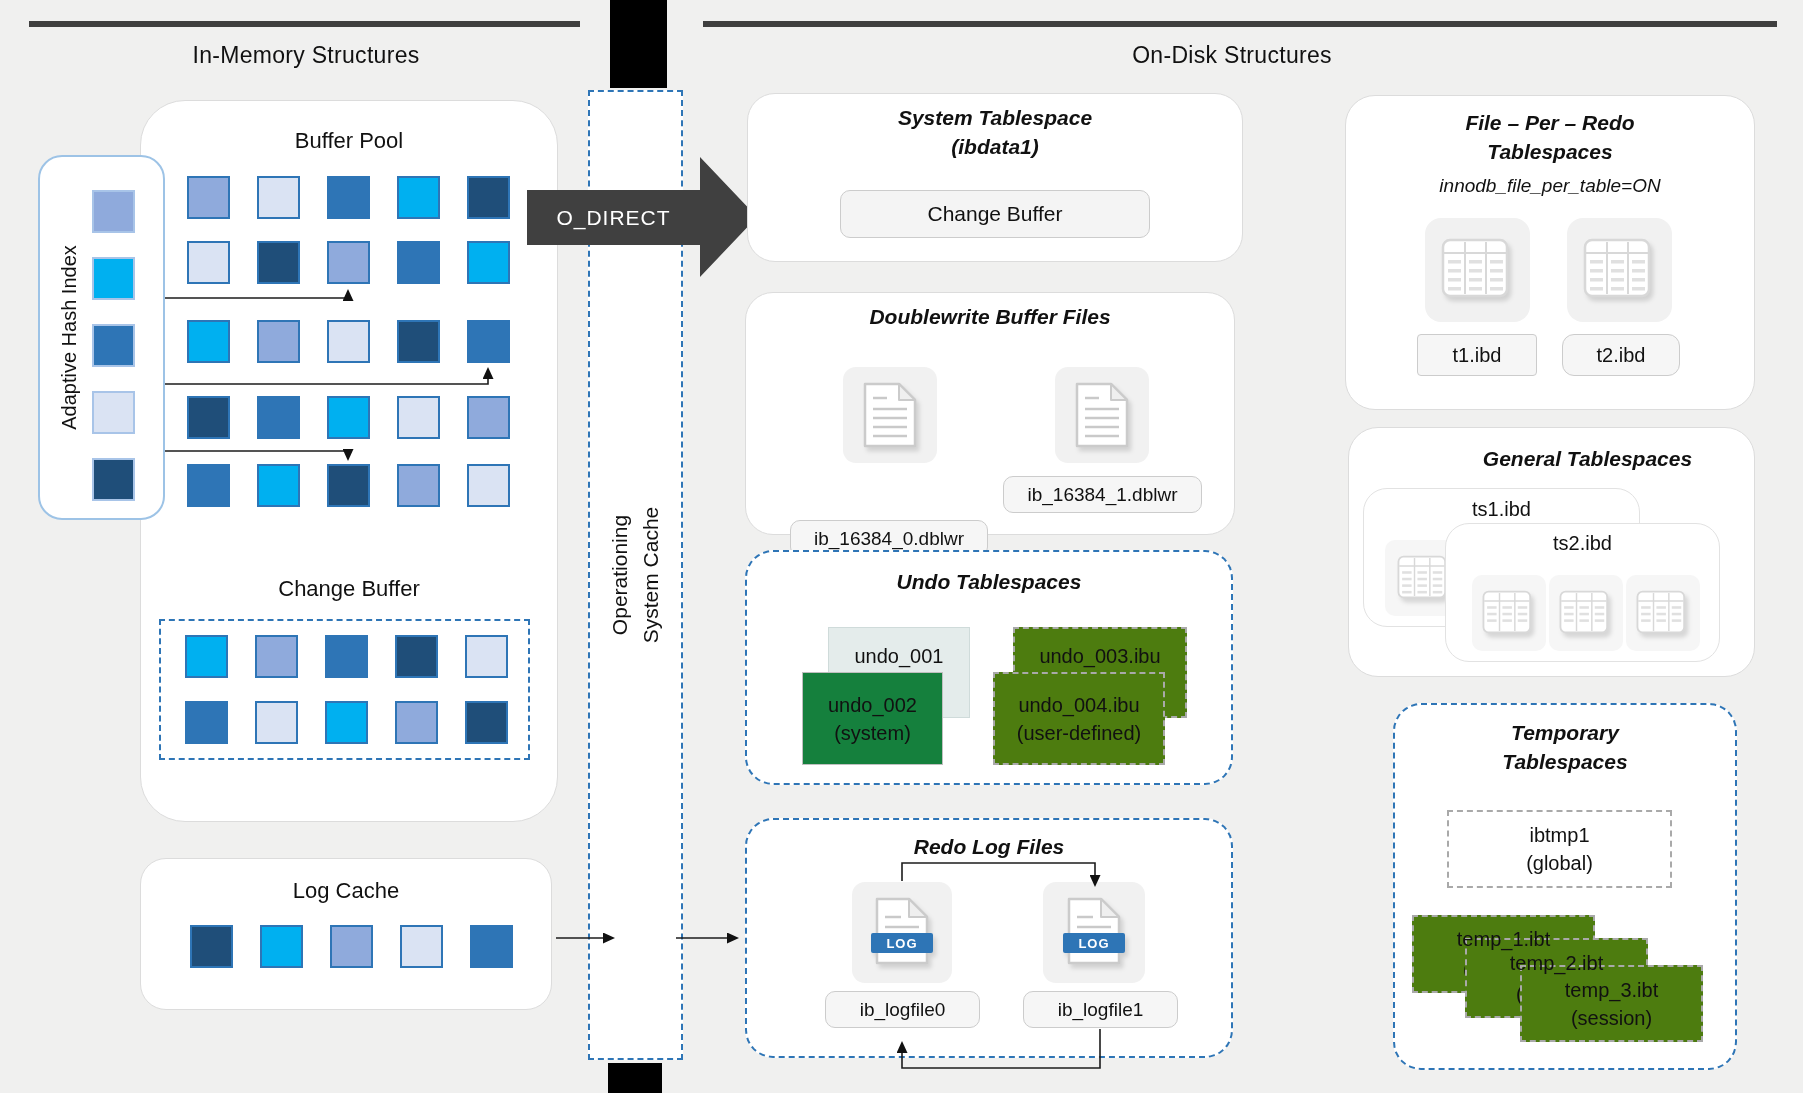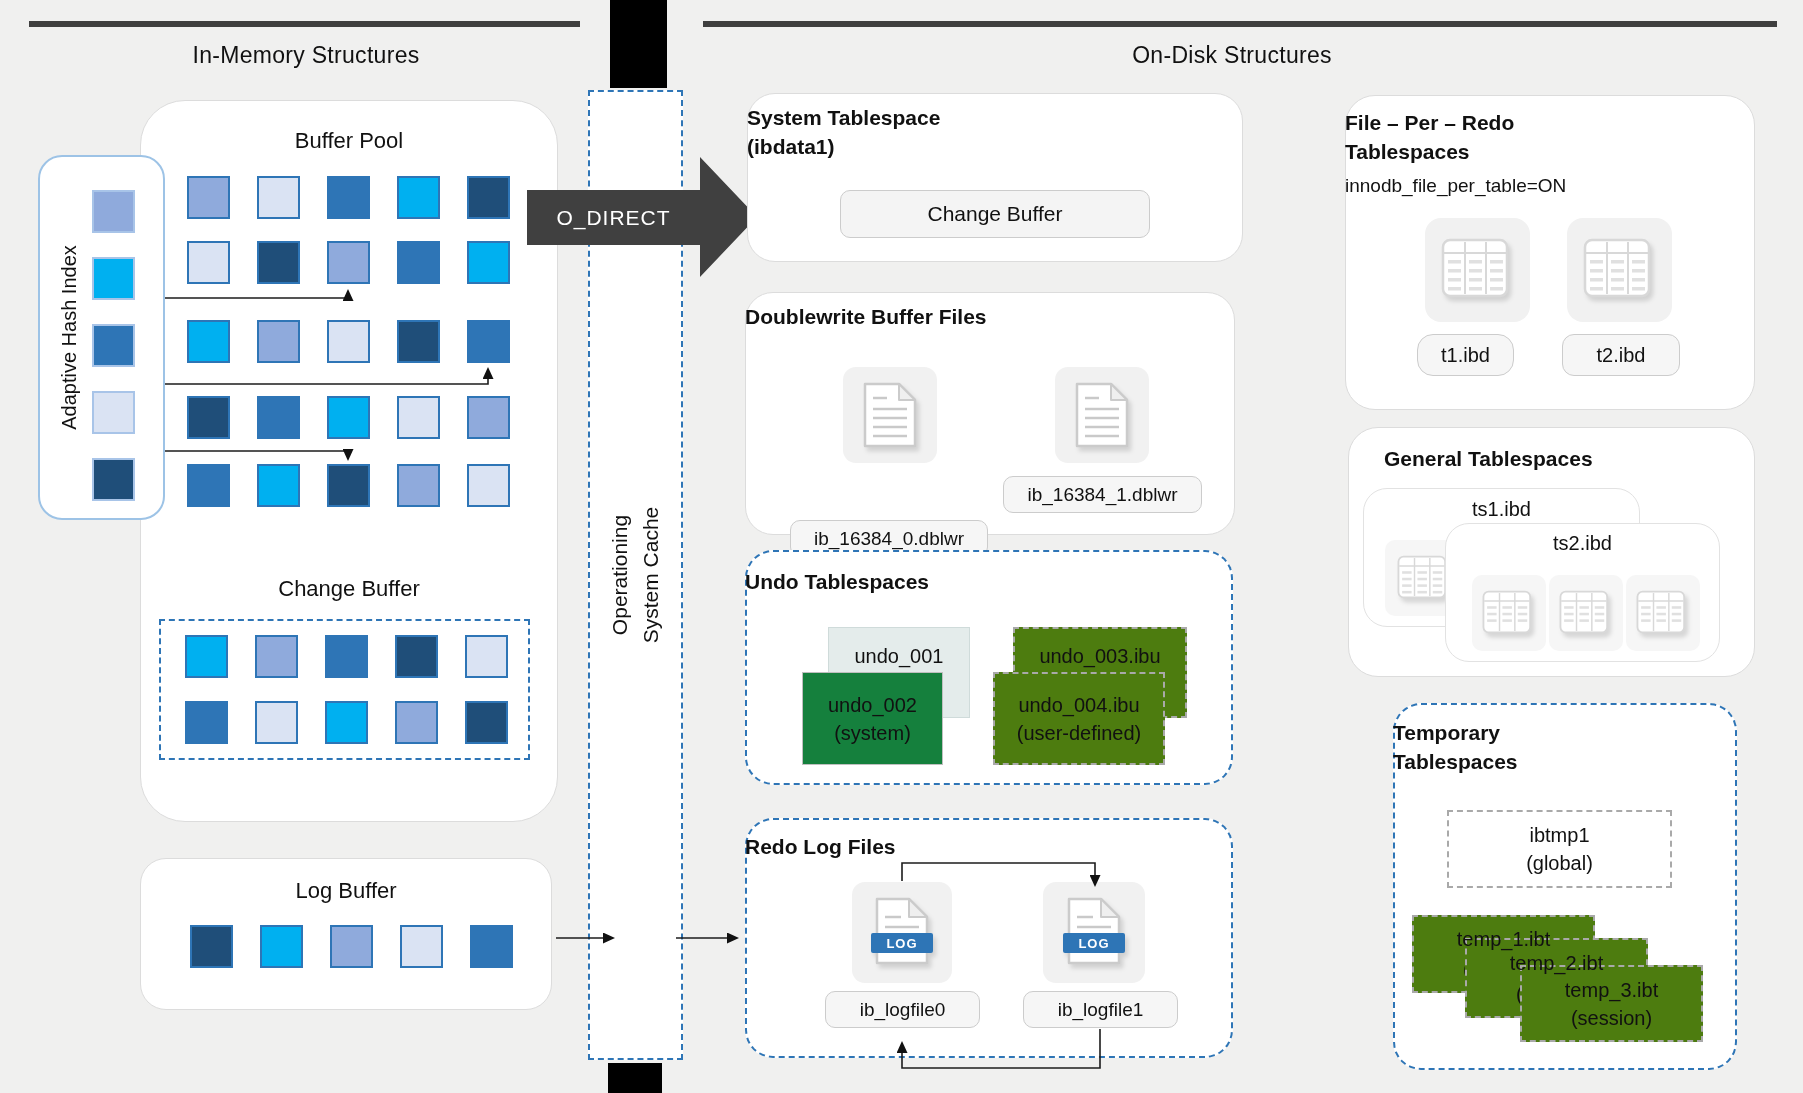--- a/index.html
+++ b/index.html
@@ -6,21 +6,21 @@
   .stage{position:relative;width:1803px;height:1093px;background:#F0F0EF;overflow:hidden;
          font-family:"Liberation Sans",sans-serif;color:#111;}
   .abs{position:absolute;}
   .hbar{position:absolute;height:6px;background:#3F3F3F;}
   .blackbar{position:absolute;background:#000;}
   .sect-title{position:absolute;text-align:center;font-size:23px;letter-spacing:.3px;}
   .panel{position:absolute;background:#fff;border:1.5px solid #DCDCDC;box-sizing:border-box;}
   .dashed-blue{position:absolute;background:#fff;border:2px dashed #2E75B6;box-sizing:border-box;}
   .dashed-gray{position:absolute;background:#4d7c0f;border:2px dashed #A9A9A9;box-sizing:border-box;}
   .box-title{position:absolute;text-align:center;font-size:22px;font-weight:500;}
-  .box-title-b{position:absolute;text-align:left;font-size:21px;font-weight:bold;line-height:29px;}
+  .box-title-b{position:absolute;text-align:center;font-size:21px;font-weight:bold;line-height:29px;font-style:italic;}
   .sub{font-weight:normal;font-size:19px;}
   .row{position:absolute;display:flex;gap:27px;}
   .col{position:absolute;display:flex;flex-direction:column;gap:24px;}
   .sq{width:43px;height:43px;border:2px solid #2E75B6;box-sizing:border-box;display:inline-block;}
   .ahi-cells .sq{border-color:#A8C4E8;}
   .vwrap{position:absolute;inset:0;display:flex;align-items:center;justify-content:center;}
   .vtext{transform:rotate(-90deg);font-size:21px;line-height:31px;text-align:center;white-space:nowrap;}
   .pill{position:absolute;background:#F6F6F6;border:1.5px solid #CCCCCC;border-radius:10px;
         display:flex;align-items:center;justify-content:center;font-size:20px;box-sizing:border-box;}
   .tile{position:absolute;background:#F1F1F1;border-radius:13px;display:flex;align-items:center;justify-content:center;}
@@ -108,21 +108,21 @@
   </div>
   <div class="col ahi-cells" style="left:92px;top:190px;">
       <span class="sq" style="background: rgb(143, 170, 220);"></span>
       <span class="sq" style="background: rgb(0, 176, 240);"></span>
       <span class="sq" style="background: rgb(46, 117, 182);"></span>
       <span class="sq" style="background: rgb(218, 227, 243);"></span>
       <span class="sq" style="background: rgb(31, 78, 121);"></span>
     </div>
 
   <div class="panel" style="left:140px;top:858px;width:412px;height:152px;border-radius:26px;"></div>
-  <div class="box-title" style="left:140px;top:878px;width:412px;">Log Buffer</div>
+  <div class="box-title" style="left:140px;top:878px;width:412px;">Log Cache</div>
   <div class="row" style="left:190px;top:925px;">
       <span class="sq" style="background: rgb(31, 78, 121);"></span>
       <span class="sq" style="background: rgb(0, 176, 240);"></span>
       <span class="sq" style="background: rgb(143, 170, 220);"></span>
       <span class="sq" style="background: rgb(218, 227, 243);"></span>
       <span class="sq" style="background: rgb(46, 117, 182);"></span>
     </div>
 
   <div class="dashed-blue" style="left:588px;top:90px;width:95px;height:970px;">
     <div class="vwrap">
@@ -263,21 +263,21 @@
           <rect x="49" y="31" width="13" height="3.5"></rect>
         <rect x="7" y="40" width="13" height="3.5"></rect>
           <rect x="28" y="40" width="13" height="3.5"></rect>
           <rect x="49" y="40" width="13" height="3.5"></rect>
         <rect x="7" y="49" width="13" height="3.5"></rect>
           <rect x="28" y="49" width="13" height="3.5"></rect>
           <rect x="49" y="49" width="13" height="3.5"></rect>
       </g>
     </svg>
   </div>
-  <div class="pill" style="left:1417px;top:334px;width:97px;height:42px;border-radius:16px;">t1.ibd</div>
+  <div class="pill" style="left:1417px;top:334px;width:120px;height:42px;border-radius:4px;">t1.ibd</div>
   <div class="pill" style="left:1562px;top:334px;width:118px;height:42px;border-radius:12px;">t2.ibd</div>
 
   <div class="panel" style="left:1348px;top:427px;width:407px;height:250px;border-radius:30px;"></div>
   <div class="box-title-b" style="left:1348px;top:444px;width:407px;padding-left:36px;">General Tablespaces</div>
   <div class="panel" style="left:1363px;top:488px;width:277px;height:139px;border-radius:24px;border-color:#E2E2E2;"></div>
   <div class="tile-sm" style="left:1385px;top:540px;width:78px;height:76px;">
     <svg class="icon-shadow" width="54" height="47" viewBox="0 0 74 64">
       <rect x="2" y="2" width="64" height="56" rx="7" fill="#fff" stroke="#D8D8D8" stroke-width="2.5"></rect>
       <line x1="24" y1="4" x2="24" y2="56" stroke="#D8D8D8" stroke-width="2"></line>
       <line x1="45" y1="4" x2="45" y2="56" stroke="#D8D8D8" stroke-width="2"></line>

